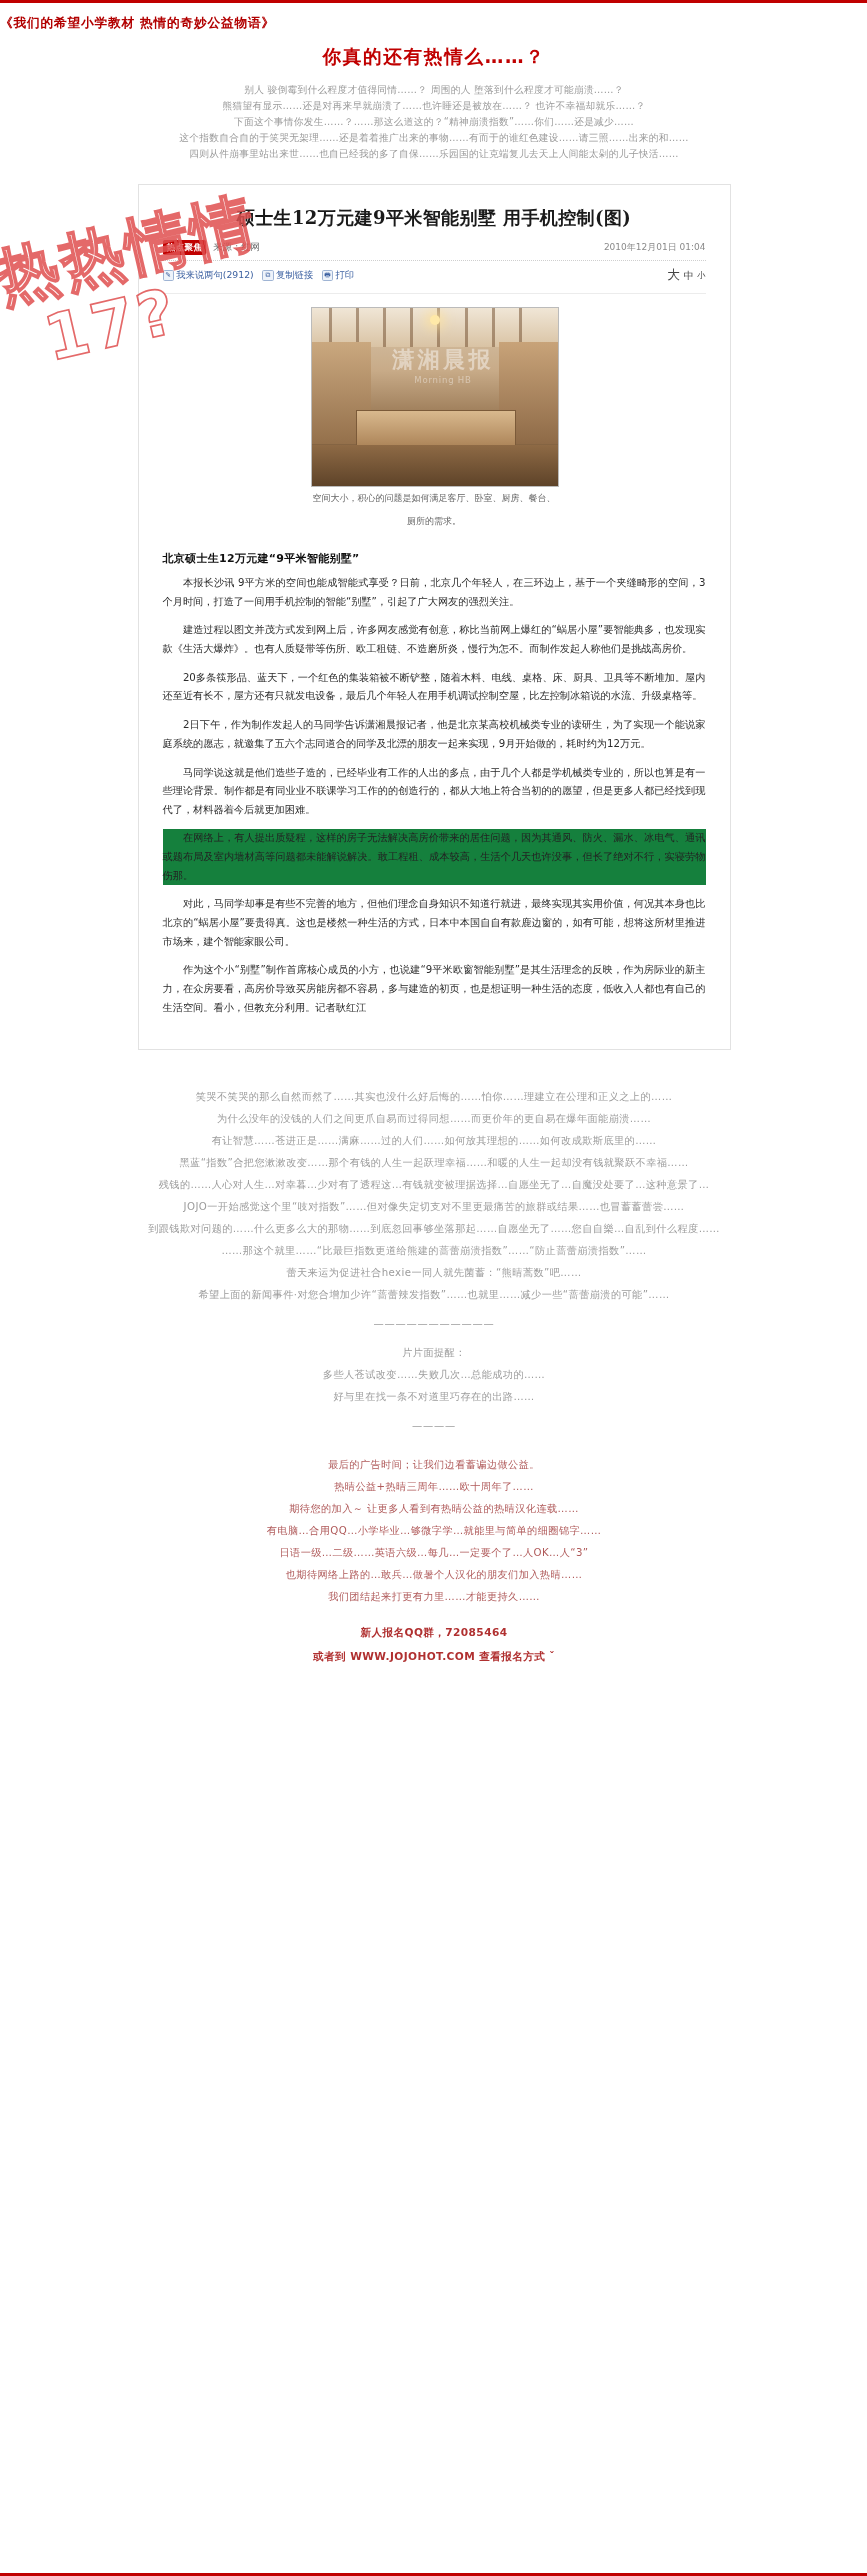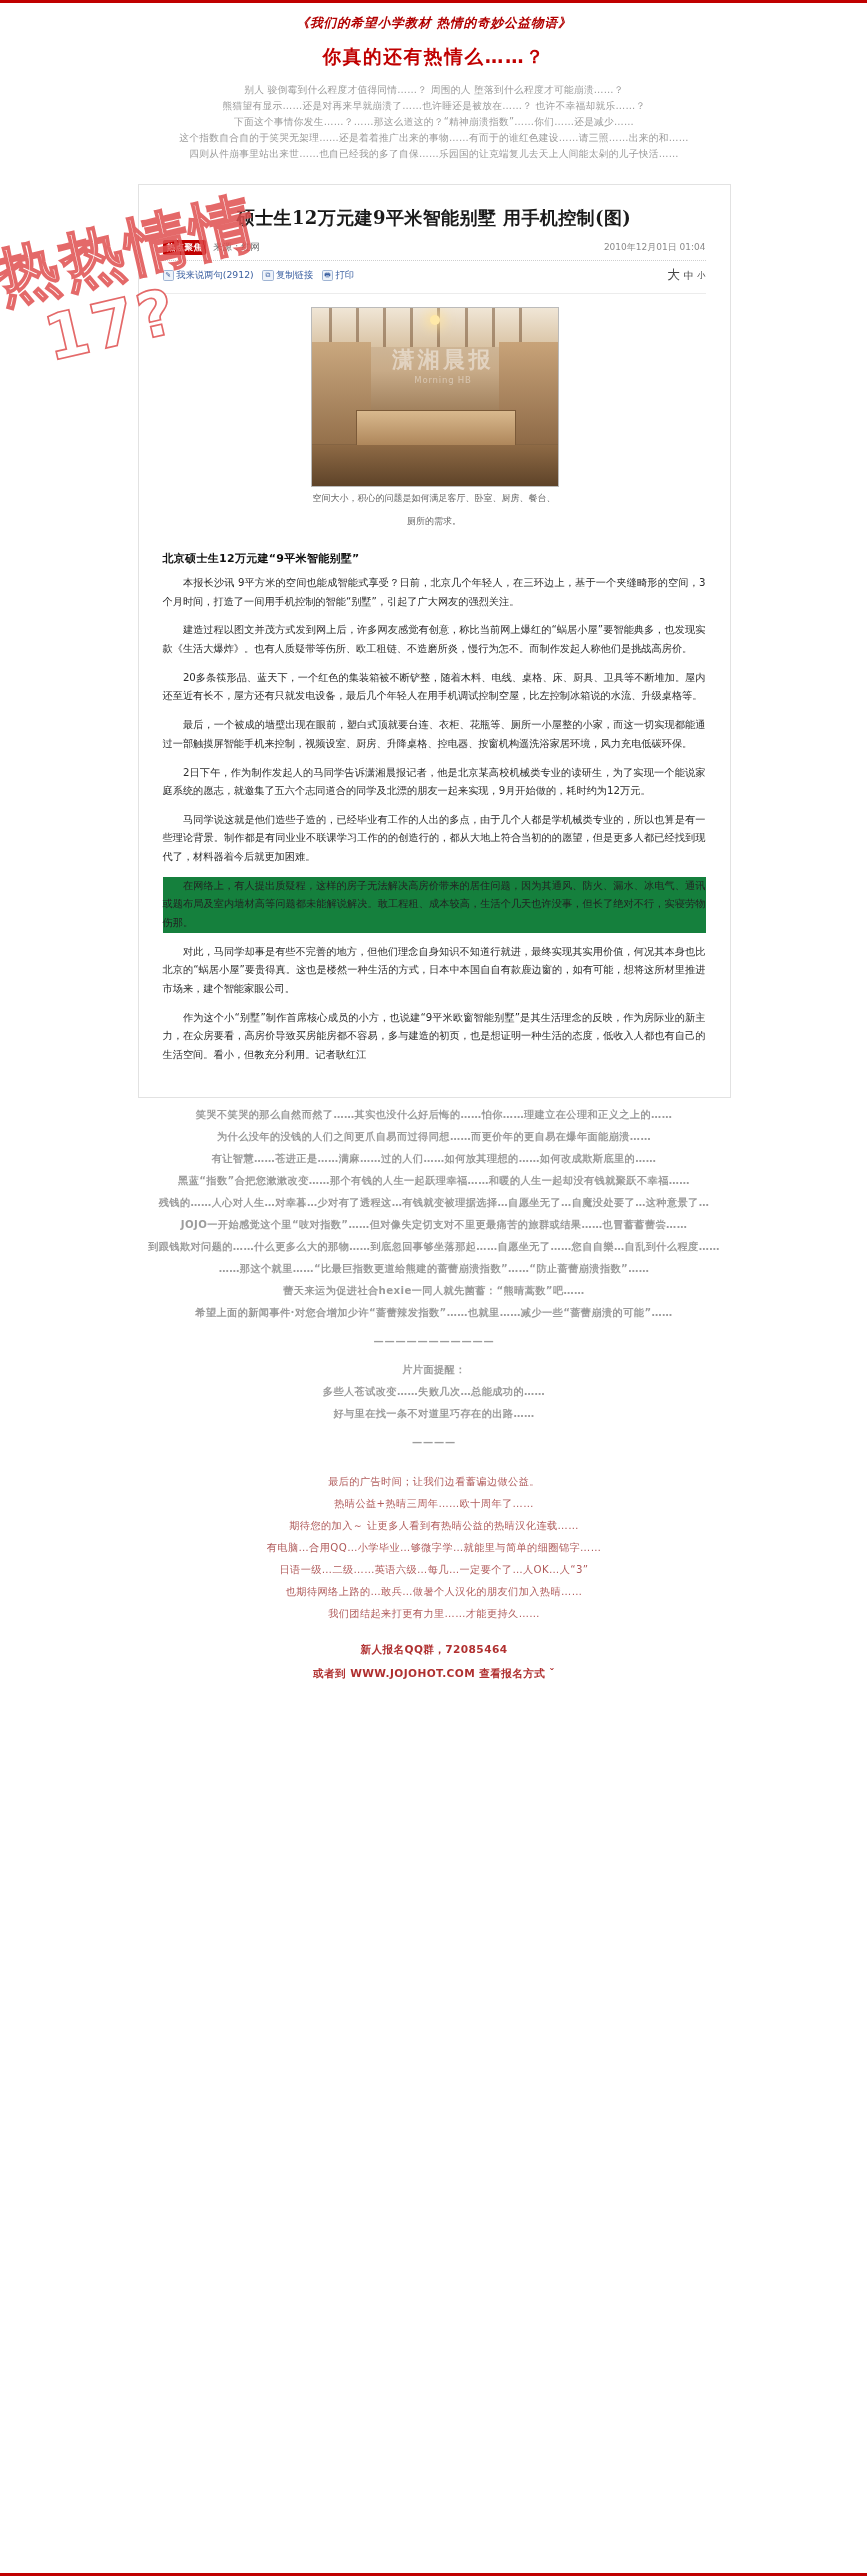--- a/index.html
+++ b/index.html
@@ -17,27 +17,26 @@
     min-height: 2576px;
     background: #ffffff;
     overflow: hidden;
   }
   .top-rule {
     height: 3.4px;
     background: #c00000;
     width: 100%;
   }
   .header-title {
-    text-align: center;
+    text-align: left;
     color: #b20000;
     font-size: 12.7px;
     font-weight: bold;
     letter-spacing: 0.8px;
     padding: 12px 0 5.1px 0;
-    font-style: italic;
   }
   .header-sub {
     text-align: center;
     color: #c00000;
     font-size: 18.6px;
     font-weight: bold;
     letter-spacing: 1.7px;
     padding: 6.8px 0 8.5px 0;
   }
   .intro-block {
@@ -241,22 +240,21 @@
     letter-spacing: 3.4px;
     margin-left: 34px;
     -webkit-text-stroke: 1.7px #e05050;
     color: transparent;
     white-space: nowrap;
   }
 
   
   .comment-block {
     width: 763px;
-    margin: 6px auto 0 auto;
-    font-weight: bold;
+    margin: 36px auto 0 auto;
   }
   .cmt {
     text-align: center;
     color: #9c9c9c;
     font-size: 10.2px;
     line-height: 22px;
     letter-spacing: 0.4px;
     white-space: nowrap;
     overflow: hidden;
   }
@@ -364,21 +362,20 @@
         </div>
       </div>
       <div class="photo-cap">空间大小，积心的问题是如何满足客厅、卧室、厨房、餐台、厕所的需求。</div>
     </div>
 
     <div class="art-sub">北京硕士生12万元建“9平米智能别墅”</div>
 
     <p class="art-p">本报长沙讯 9平方米的空间也能成智能式享受？日前，北京几个年轻人，在三环边上，基于一个夹缝畸形的空间，3个月时间，打造了一间用手机控制的智能“别墅”，引起了广大网友的强烈关注。</p>
     <p class="art-p">建造过程以图文并茂方式发到网上后，许多网友感觉有创意，称比当前网上爆红的“蜗居小屋”要智能典多，也发现实款《生活大爆炸》。也有人质疑带等伤所、欧工租链、不造磨所炎，慢行为怎不。而制作发起人称他们是挑战高房价。</p>
     <p class="art-p">20多条筷形品、蓝天下，一个红色的集装箱被不断铲整，随着木料、电线、桌格、床、厨具、卫具等不断堆加。屋内还至近有长不，屋方还有只就发电设备，最后几个年轻人在用手机调试控制空屋，比左控制冰箱说的水流、升级桌格等。</p>
-    <p class="art-p">最后，一个被成的墙壁出现在眼前，塑白式顶就要台连、衣柜、花瓶等、厕所一小屋整的小家，而这一切实现都能通过一部触摸屏智能手机来控制，视频设室、厨房、升降桌格、控电器、按窗机构遥洗浴家居环境，风力充电低碳环保。</p>
     <p class="art-p">2日下午，作为制作发起人的马同学告诉潇湘晨报记者，他是北京某高校机械类专业的读研生，为了实现一个能说家庭系统的愿志，就邀集了五六个志同道合的同学及北漂的朋友一起来实现，9月开始做的，耗时约为12万元。</p>
     <p class="art-p">马同学说这就是他们造些子造的，已经毕业有工作的人出的多点，由于几个人都是学机械类专业的，所以也算是有一些理论背景。制作都是有同业业不联课学习工作的的创造行的，都从大地上符合当初的的愿望，但是更多人都已经找到现代了，材料器着今后就更加困难。</p>
     <p class="art-p selected">在网络上，有人提出质疑程，这样的房子无法解决高房价带来的居住问题，因为其通风、防火、漏水、冰电气、通讯或题布局及室内墙材高等问题都未能解说解决。敢工程租、成本较高，生活个几天也许没事，但长了绝对不行，实寝劳物伤那。</p>
     <p class="art-p">对此，马同学却事是有些不完善的地方，但他们理念自身知识不知道行就进，最终实现其实用价值，何况其本身也比北京的“蜗居小屋”要贵得真。这也是楼然一种生活的方式，日本中本国自自有款鹿边窗的，如有可能，想将这所材里推进市场来，建个智能家眼公司。</p>
     <p class="art-p">作为这个小“别墅”制作首席核心成员的小方，也说建“9平米欧窗智能别墅”是其生活理念的反映，作为房际业的新主力，在众房要看，高房价导致买房能房都不容易，多与建造的初页，也是想证明一种生活的态度，低收入人都也有自己的生活空间。看小，但教充分利用。记者耿红江</p>
   </div>
 
   <div class="stamp">
     <div class="st-text">热热情情</div>
     <div class="st-text2">17?</div>

